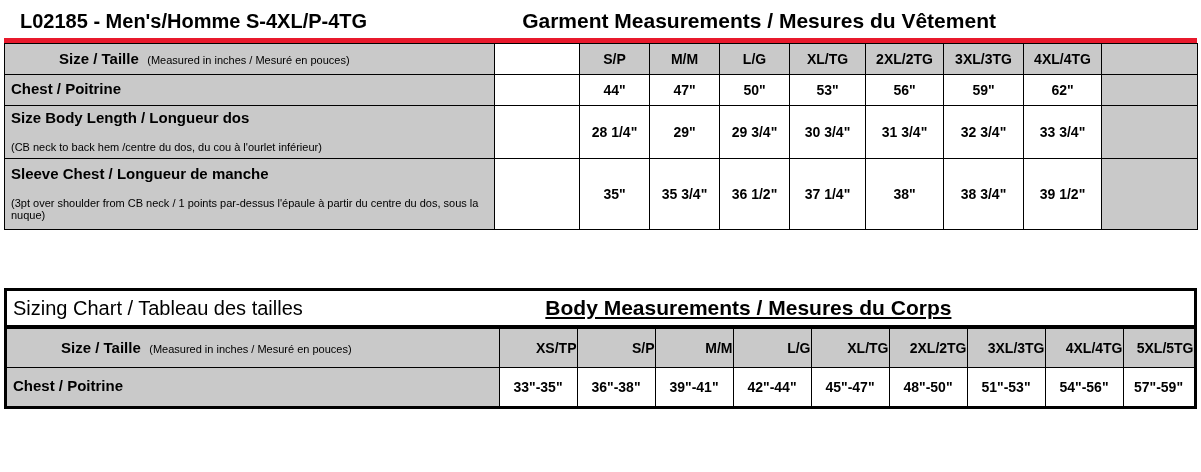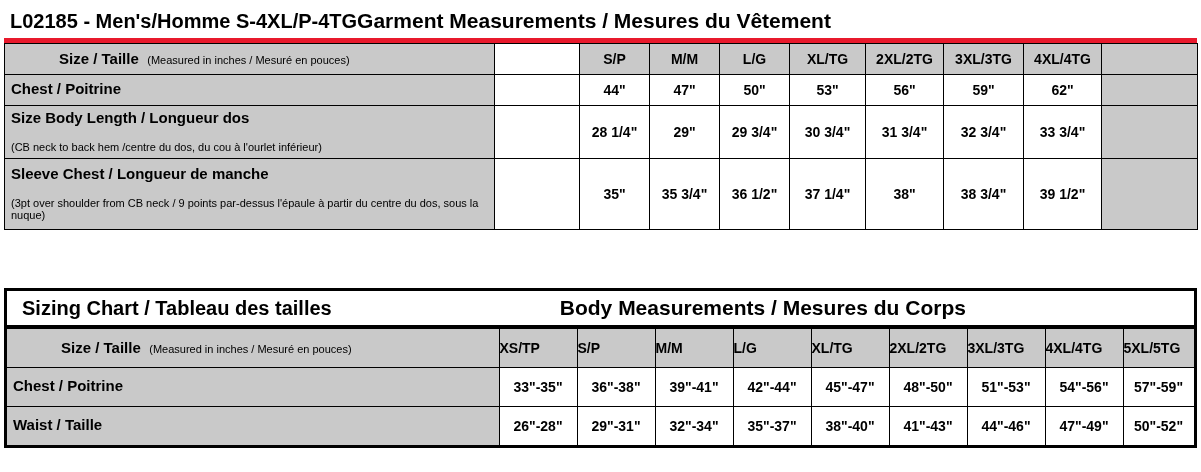--- a/index.html
+++ b/index.html
@@ -32,24 +32,25 @@
     display: flex;
     align-items: center;
     height: 34px;
     border-bottom: 5px solid #e8192c;
   }
   .title-left {
     font-size: 20px;
     font-weight: bold;
     padding-left: 6px;
     white-space: nowrap;
+    margin-left: 10px;
   }
   .title-right {
     flex: 1;
-    text-align: left;
+    text-align: center;
     font-size: 21px;
     font-weight: bold;
     padding-right: 46px;
     white-space: nowrap;
   }
 
   table.grid {
     border-collapse: collapse;
     table-layout: fixed;
     width: 1193px;
@@ -108,52 +109,53 @@
   }
   .body-title-row {
     display: flex;
     align-items: center;
     height: 34px;
     background: #ffffff;
     border-bottom: 3px solid #000;
   }
   .body-title-left {
     font-size: 20px;
-    font-weight: bold;
-    padding-left: 15px;
+    font-weight: normal;
+    padding-left: 6px;
     white-space: nowrap;
     text-align: center;
   }
   .body-title-right {
     flex: 1;
     text-align: center;
     font-size: 21px;
     font-weight: bold;
     white-space: nowrap;
+    text-decoration: underline;
   }
   table.grid2 {
     border-collapse: collapse;
     table-layout: fixed;
     width: 100%;
   }
   table.grid2 td {
     border: 1px solid #000;
     background: #c9c9c9;
     height: 38px;
     padding: 0;
     vertical-align: middle;
   }
   table.grid2 td.white {
     background: #ffffff;
     text-align: center;
     font-weight: bold;
     font-size: 14px;
   }
   table.grid2 td.colhdr {
-    text-align: left;
+    text-align: right;
     font-weight: bold;
     font-size: 14px;
     background: #c9c9c9;
   }
   table.grid2 td.first {
     border-left: none;
   }
   table.grid2 tr:last-child td {
     border-bottom: none;
   }
@@ -234,21 +236,21 @@
           <td class="white">31 3/4"</td>
           <td class="white">32 3/4"</td>
           <td class="white">33 3/4"</td>
           <td></td>
         </tr>
 
         <tr style="height:70px">
           <td style="height:70px">
             <div class="lbl">
               <span class="main">Sleeve Chest / Longueur de manche</span>
-              <span class="sub">(3pt over shoulder from CB neck / 9 points par-dessus l'épaule à partir du centre du dos, sous la nuque)</span>
+              <span class="sub">(3pt over shoulder from CB neck / 1 points par-dessus l'épaule à partir du centre du dos, sous la nuque)</span>
             </div>
           </td>
           <td class="blank"></td>
           <td class="white">35"</td>
           <td class="white">35 3/4"</td>
           <td class="white">36 1/2"</td>
           <td class="white">37 1/4"</td>
           <td class="white">38"</td>
           <td class="white">38 3/4"</td>
           <td class="white">39 1/2"</td>
@@ -307,33 +309,17 @@
           <td class="white">36"-38"</td>
           <td class="white">39"-41"</td>
           <td class="white">42"-44"</td>
           <td class="white">45"-47"</td>
           <td class="white">48"-50"</td>
           <td class="white">51"-53"</td>
           <td class="white">54"-56"</td>
           <td class="white">57"-59"</td>
         </tr>
 
-        <tr>
-          <td class="first">
-            <div class="lbl">
-              <span class="main">Waist / Taille</span>
-            </div>
-          </td>
-          <td class="white">26"-28"</td>
-          <td class="white">29"-31"</td>
-          <td class="white">32"-34"</td>
-          <td class="white">35"-37"</td>
-          <td class="white">38"-40"</td>
-          <td class="white">41"-43"</td>
-          <td class="white">44"-46"</td>
-          <td class="white">47"-49"</td>
-          <td class="white">50"-52"</td>
-        </tr>
       </tbody>
     </table>
   </div>
 
 </div>
 
 </body></html>

